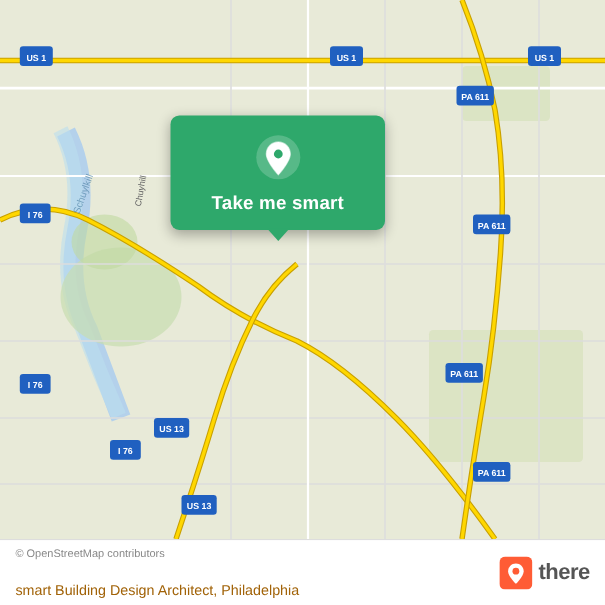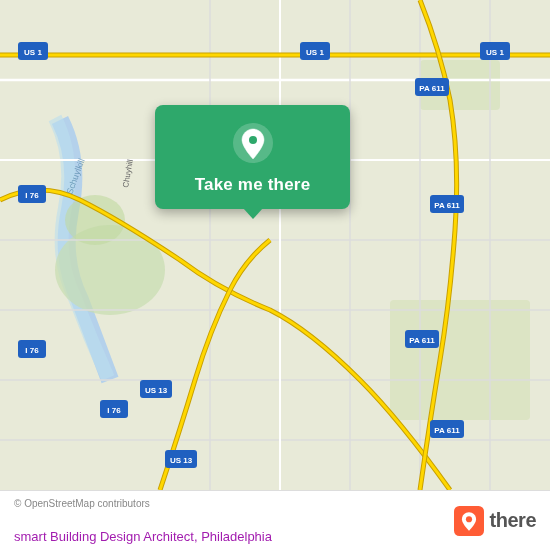--- a/index.html
+++ b/index.html
@@ -92,21 +92,21 @@
     }
 
     #copyright-text {
       font-size: 10px;
       color: #888;
       margin-bottom: 20px;
     }
 
     #place-text {
       font-size: 13px;
-      color: #a21caf;
+      color: #a16207;
       font-weight: 500;
     }
 
     
     #moovit-logo {
       display: flex;
       align-items: center;
       gap: 6px;
     }
 
@@ -208,21 +208,21 @@
   <div id="popup-card">
     <div id="location-icon-wrapper">
 
       <svg width="44" height="44" viewBox="0 0 44 44">
         <circle cx="22" cy="22" r="20" fill="rgba(255,255,255,0.2)"></circle>
 
         <path d="M22 8 C16 8 11 13 11 19 C11 26 22 38 22 38 C22 38 33 26 33 19 C33 13 28 8 22 8Z" fill="white" stroke="rgba(255,255,255,0.5)" stroke-width="1"></path>
         <circle cx="22" cy="19" r="4" fill="#2ea86b"></circle>
       </svg>
     </div>
-    <button id="take-me-there-btn">Take me there</button>
+    <button id="take-me-there-btn">Take me smart</button>
   </div>
 </div>
 
 <div id="bottom-bar">
   <div id="bottom-left">
     <span id="copyright-text">© OpenStreetMap contributors</span>
     <span id="place-text">smart Building Design Architect, Philadelphia</span>
   </div>
 
   <div id="moovit-logo">

